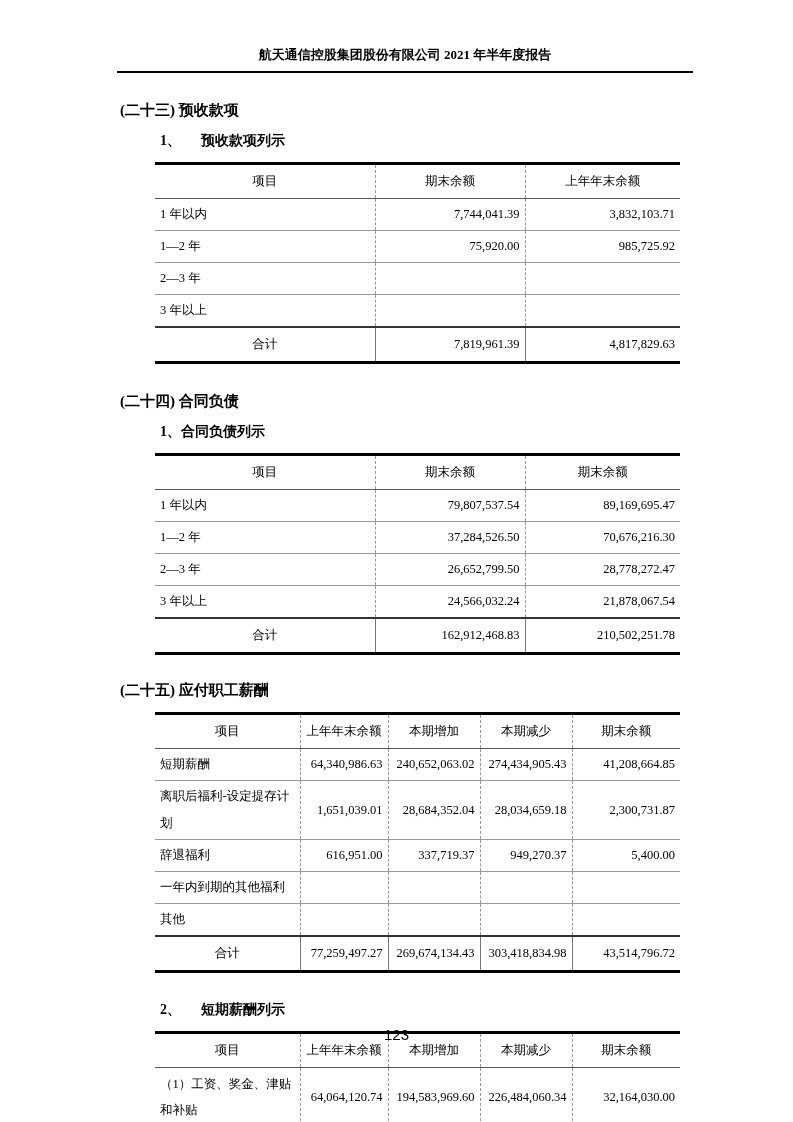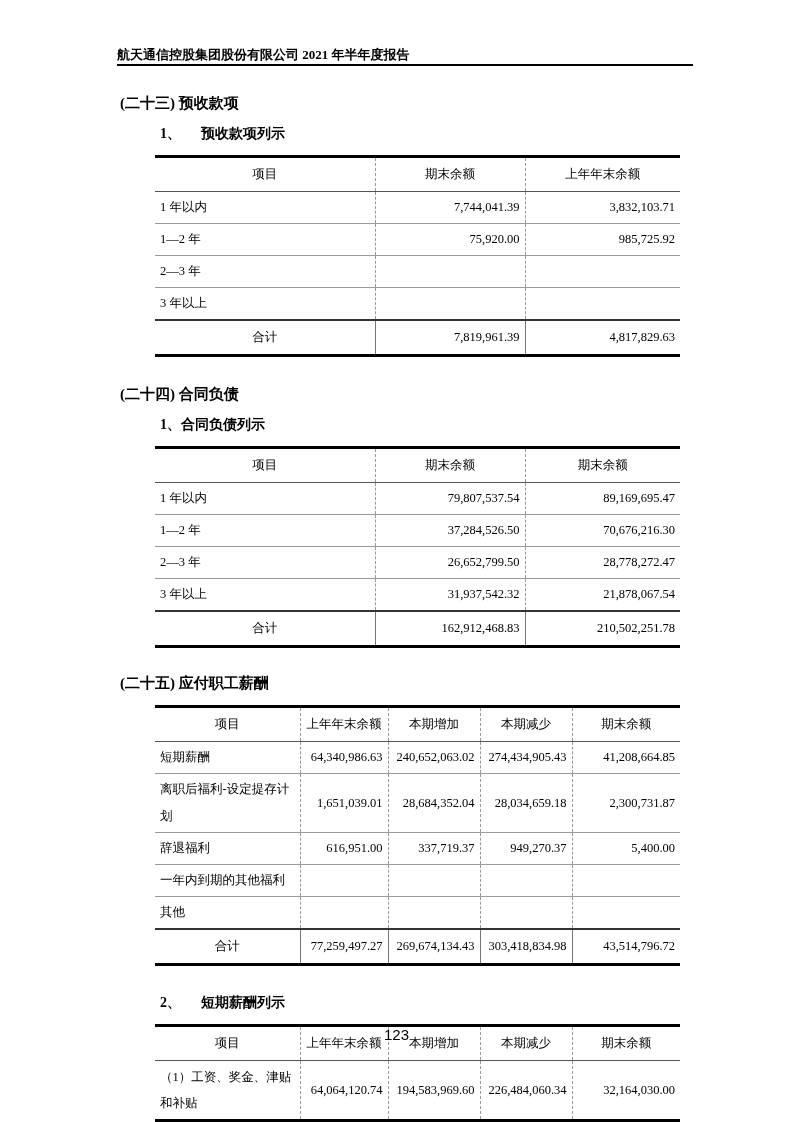--- a/index.html
+++ b/index.html
@@ -7,22 +7,22 @@
     width: 793px; height: 1122px;
     background: #ffffff; color: #000;
     font-family: "Liberation Serif", "DejaVu Serif", serif;
     position: relative; overflow: hidden;
   }
   .page { position: relative; width: 793px; height: 1122px; padding-top: 46px; box-sizing: border-box; }
 
   
   .doc-header {
     margin-left: 117px; width: 576px;
-    font-weight: bold; font-size: 13px;
-    border-bottom: 2px solid #000;
+    text-align: center; font-weight: bold; font-size: 13px;
+    padding-bottom: 7px; border-bottom: 2px solid #000;
   }
 
   
   .sec-heading { margin: 28px 0 0 120px; font-size: 15px; font-weight: bold; }
   .sec-heading.mt26 { margin-top: 26px; }
   .tblwrap { margin-left: 155px; width: 525px; margin-top: 12px; }
   .tblwrap.mt28 { margin-top: 28px; }
   .subhead { padding-left: 5px; padding-bottom: 12px; font-size: 14px; font-weight: bold; }
   .subhead .num { display: inline-block; }
   .subhead.gap-wide .num { margin-right: 20px; }
@@ -153,21 +153,21 @@
           <td class="val">37,284,526.50</td>
           <td class="val">70,676,216.30</td>
         </tr>
         <tr>
           <td class="lab">2—3 年</td>
           <td class="val">26,652,799.50</td>
           <td class="val">28,778,272.47</td>
         </tr>
         <tr>
           <td class="lab">3 年以上</td>
-          <td class="val">31,937,542.32</td>
+          <td class="val">24,566,032.24</td>
           <td class="val">21,878,067.54</td>
         </tr>
         <tr class="total">
           <td class="ctr">合计</td>
           <td class="val">162,912,468.83</td>
           <td class="val">210,502,251.78</td>
         </tr>
       </tbody>
     </table>
   </div>

